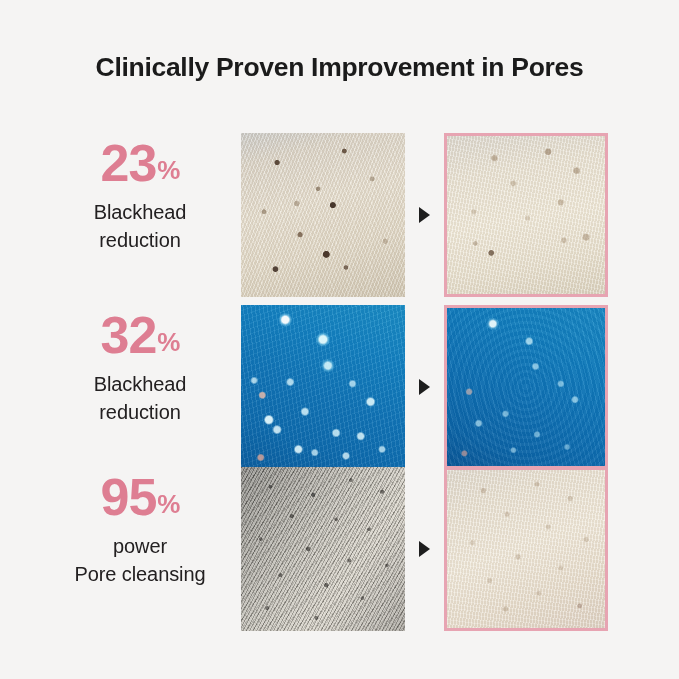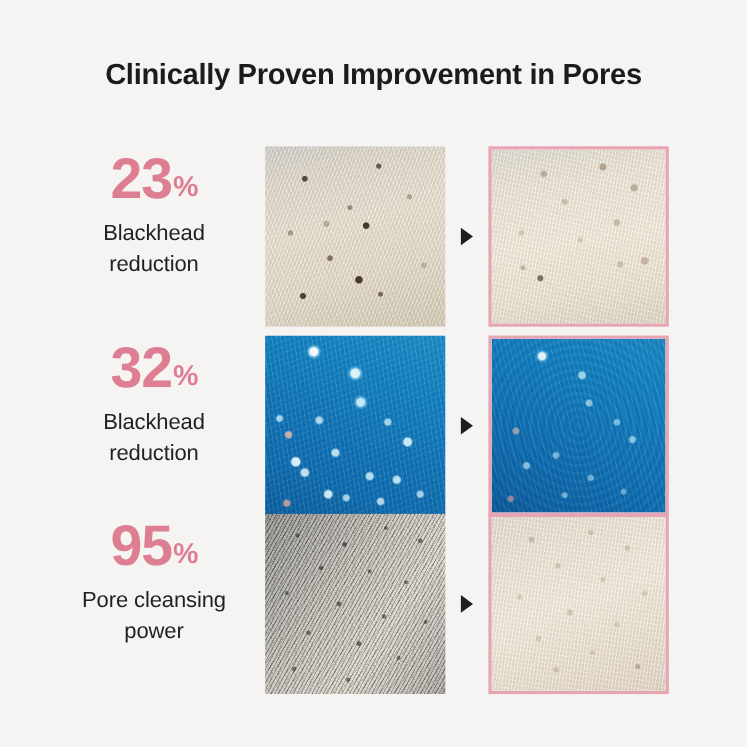--- a/index.html
+++ b/index.html
@@ -264,22 +264,22 @@
       <div class="panel-inner tex-uv-after"></div>
     </div>
   </div>
 
   <div class="row" id="row-2">
     <div class="stat">
       <div class="stat-number">
         <span>95</span><span class="pct">%</span>
       </div>
       <div class="stat-label">
+        <div>power</div>
         <div>Pore cleansing</div>
-        <div>power</div>
       </div>
     </div>
     <div class="panel panel-before">
       <div class="panel-inner tex-grit-before"></div>
     </div>
     <div class="arrow"></div>
     <div class="panel panel-after">
       <div class="panel-inner tex-grit-after"></div>
     </div>
   </div>

